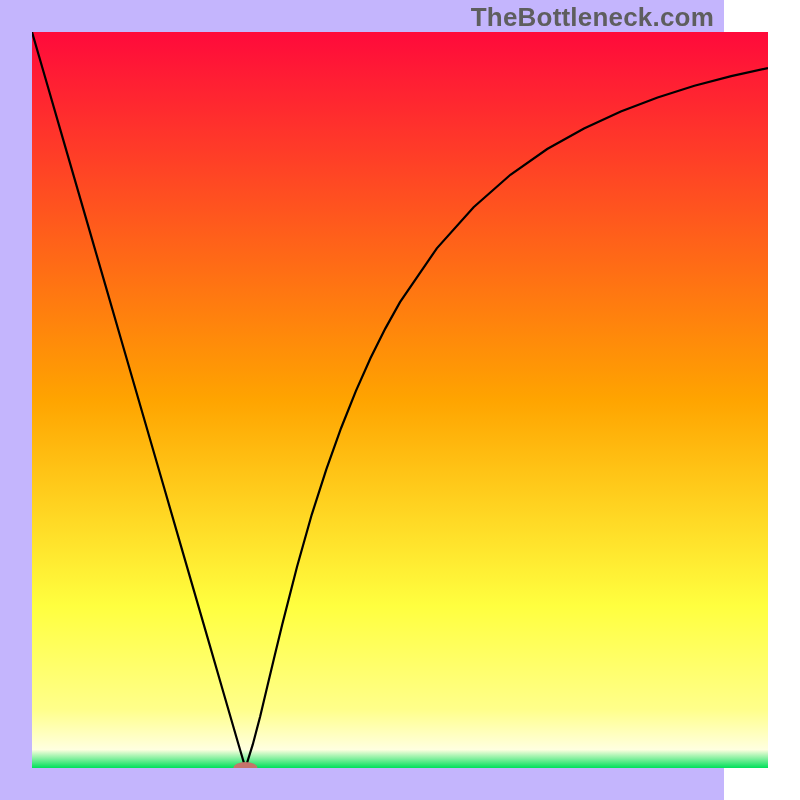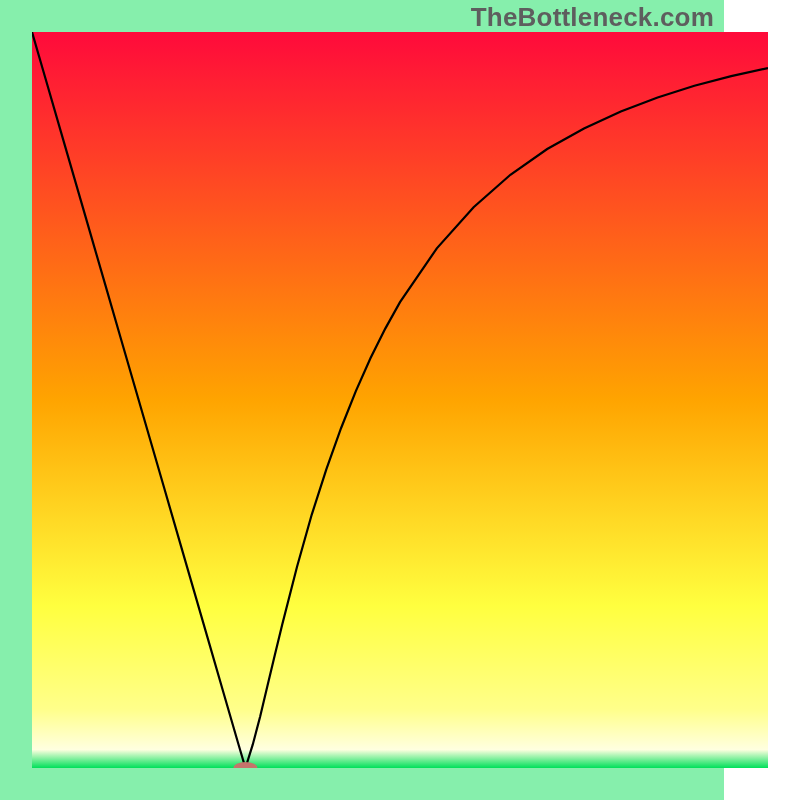--- a/index.html
+++ b/index.html
@@ -8,21 +8,21 @@
     width: 800px;
     height: 800px;
     overflow: hidden;
     background: #fff;
     font-family: Arial, Helvetica, sans-serif;
   }
   .frame {
     position: relative;
     width: 724px;
     height: 800px;
-    background: #86efac;
+    background: #c4b5fd;
     box-sizing: border-box;
   }
   .watermark {
     position: absolute;
     top: 2px;
     right: 10px;
     color: #5e5e5e;
     font-weight: bold;
     font-size: 26px;
     letter-spacing: 0.2px;

